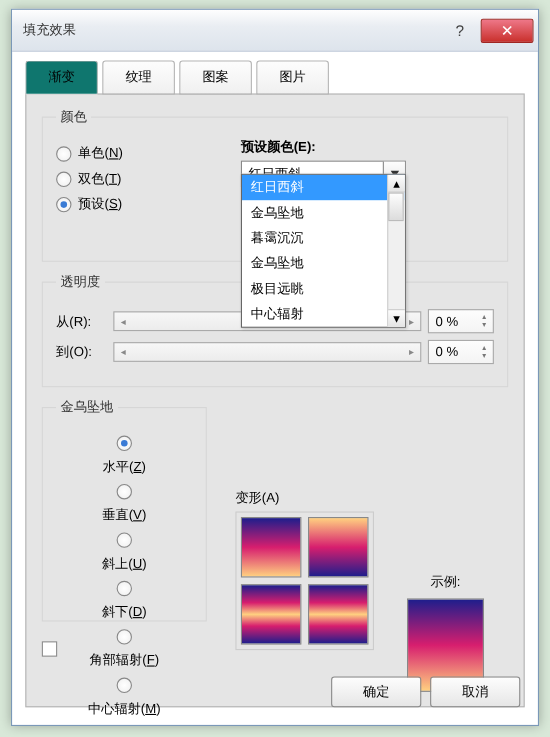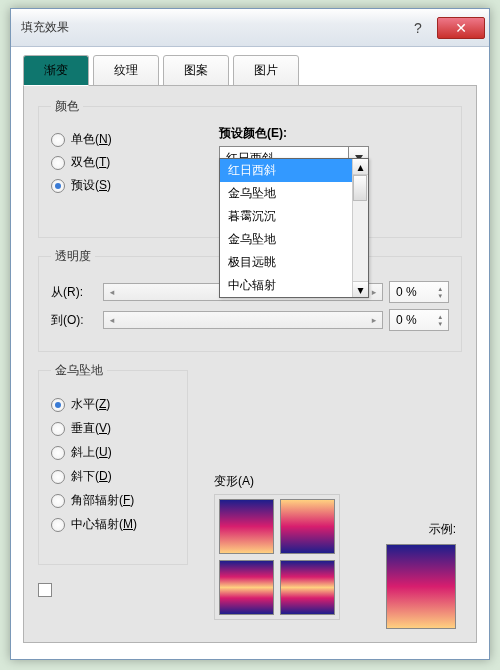--- a/index.html
+++ b/index.html
@@ -37,29 +37,29 @@
 .scroll .thumb { position: absolute; top: 16px; width: 14px; left: 0; height: 26px; background: linear-gradient(#fdfdfd,#dcdcdc); border: 1px solid #bbb; }
 .trans-fs { }
 .tr-row { display: flex; align-items: center; margin: 6px 0; gap: 6px; }
 .tr-row label { width: 46px; }
 .slider { flex: 1; height: 18px; border: 1px solid #aaa; background: linear-gradient(#f7f7f7,#ececec); display: flex; align-items: center; position: relative; }
 .slider .sbtn { width: 16px; height: 100%; display: flex; align-items: center; justify-content: center; color: #888; font-size: 9px; }
 .pct { width: 60px; height: 22px; border: 1px solid #aaa; display: flex; align-items: center; padding: 0 6px; background: linear-gradient(#fdfdfd,#f4f4f4); }
 .pct .spin { margin-left: auto; display: flex; flex-direction: column; }
 .spin div { font-size: 7px; line-height: 7px; color: #777; }
 .style-fs { width: 150px; float: left; height: 203px;}
-.style-fs .row { margin: 7px 0; }
-.variants { position: absolute; left: 190px; top: 387px; }
+.style-fs .row { margin: 7px 0; flex-direction: column; }
+.variants { position: absolute; left: 190px; top: 358px; }
 .var-label { margin-bottom: 4px; display: block; }
 .var-grid { display: grid; grid-template-columns: 55px 55px; grid-template-rows: 55px 55px; gap: 6px; padding: 4px; border: 1px solid #ccc; }
 .var-cell { border: 1px solid #888; }
 .g1 { background: linear-gradient(#1e1e8c, #d71e6e 50%, #ffd080); }
 .g2 { background: linear-gradient(#ffd080, #d71e6e 50%, #1e1e8c); }
 .g3 { background: linear-gradient(#1e1e8c, #d71e6e 30%, #ffd080 50%, #d71e6e 70%, #1e1e8c); }
-.example { position: absolute; right: 20px; top: 435px; text-align: right; padding-left: 11px; }
+.example { position: absolute; right: 36px; top: 435px; text-align: center; padding-left: 11px; }
 .example .ex-label { margin-bottom: 6px; display: block; }
 .ex-box { width: 70px; height: 85px; border: 1px solid #888; }
 .rotate-row { display: flex; align-items: center; gap: 6px; clear: both; padding-top: 8px; }
 .chk { width: 14px; height: 14px; border: 1px solid #888; background: #fff; }
 .buttons { position: absolute; right: 16px; bottom: 10px; display: flex; gap: 8px; }
 .btn { width: 82px; height: 28px; border: 1px solid #8a8a8a; background: linear-gradient(#fdfdfd,#e6e6e6); border-radius: 3px; display: flex; align-items: center; justify-content: center; }
 </style>
 </head>
 <body>
 
@@ -193,14 +193,18 @@
       <div class="example">
         <span class="ex-label">示例:</span>
         <div class="ex-box g1"></div>
       </div>
 
       <div class="rotate-row">
         <span class="chk"></span>
       </div>
 
     </div>
+    <div class="buttons">
+      <div class="btn">确定</div>
+      <div class="btn">取消</div>
+    </div>
   </div>
 </div>
 
 </body></html>

